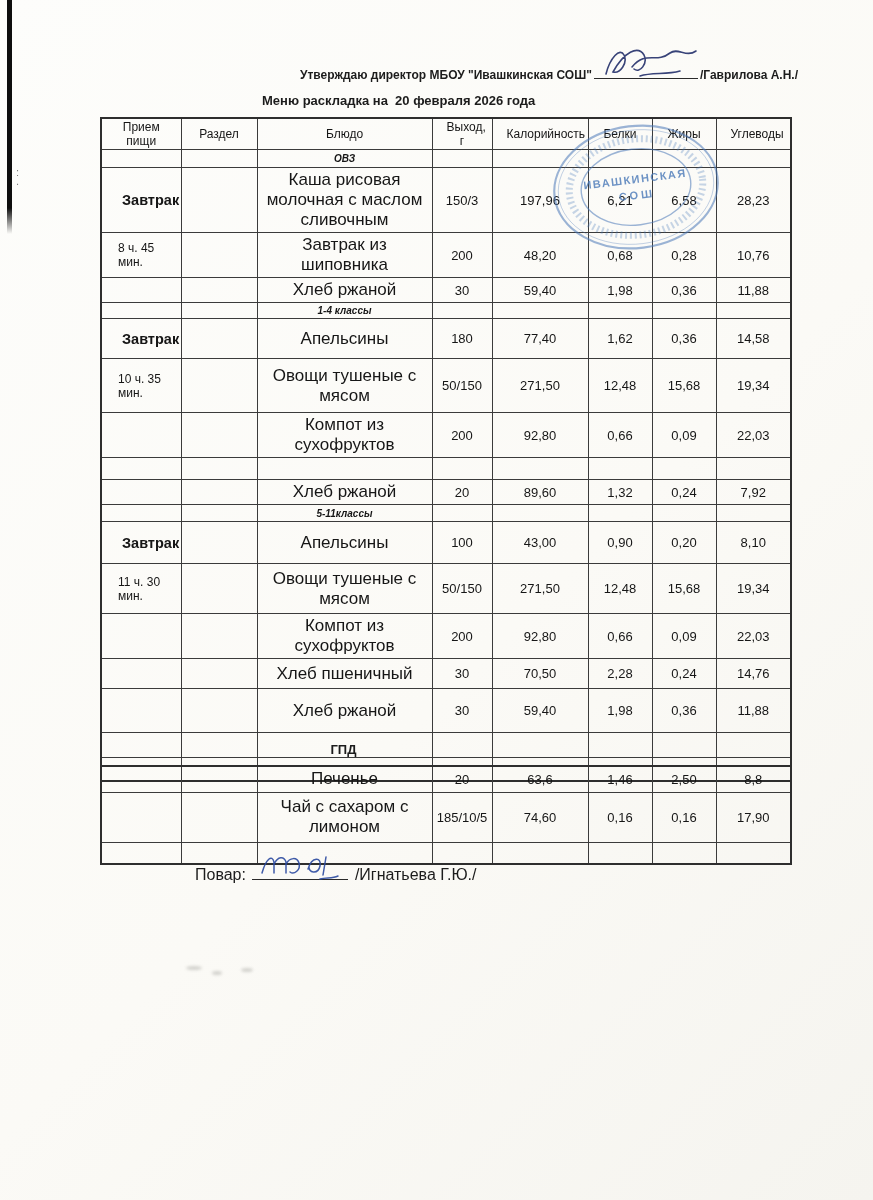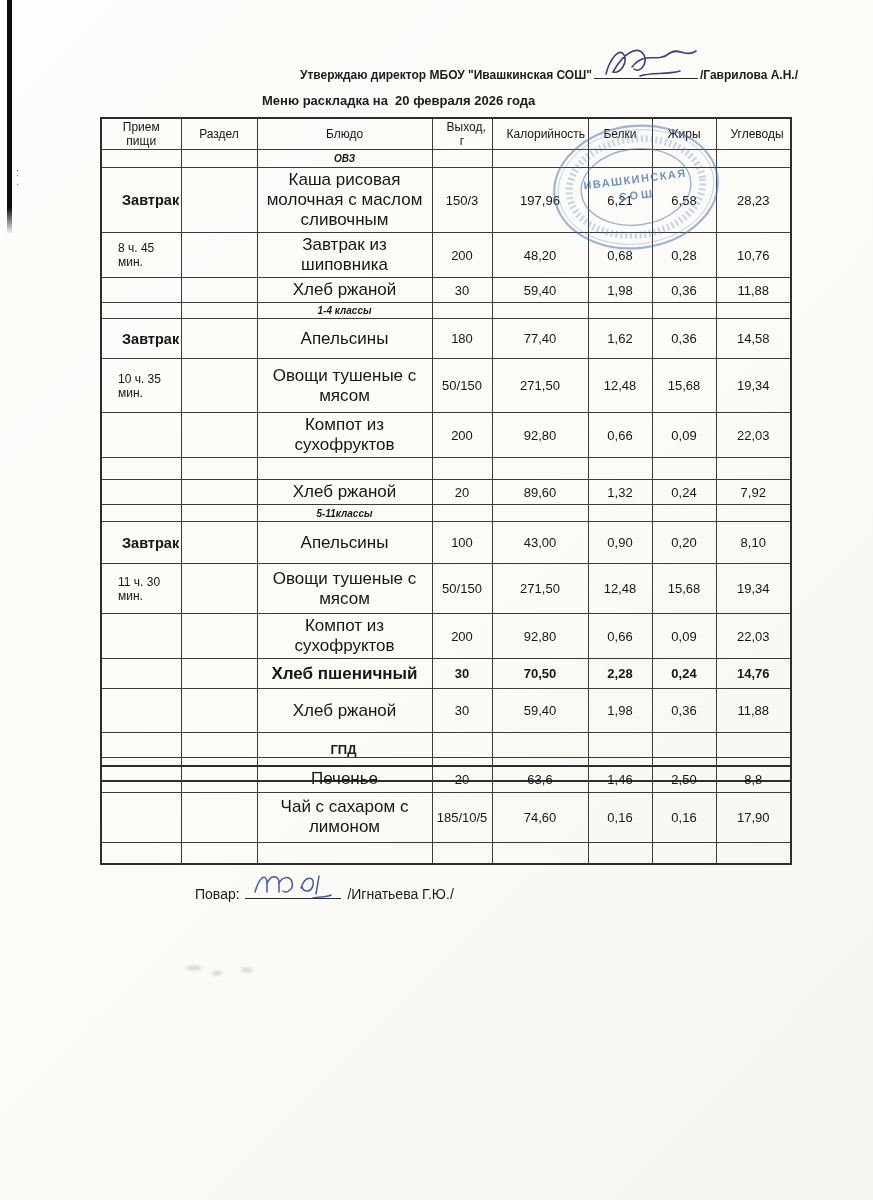--- a/index.html
+++ b/index.html
@@ -70,21 +70,21 @@
   td.meal-time  { font-size: 12px; text-align: left; padding-left: 16px; }
   td.section-label { font-weight: 700; font-size: 10px; font-style: italic; }
 
   .gpd-label {
     position: absolute; left: 256px; top: 742px; width: 175px;
     text-align: center; font-weight: 700; font-size: 13px;
   }
 
   .cook-line {
     position: absolute; left: 195px; top: 866px;
-    font-size: 14px; white-space: nowrap; margin-top: 20px;
+    font-size: 16px; white-space: nowrap;
   }
   .cook-line .sig-slot { width: 96px; }
 
   
   .stamp {
     position: absolute; left: 548px; top: 120px;
     pointer-events: none;
   }
 </style>
 </head>
@@ -267,21 +267,21 @@
         <tr style="height: 30px;">
           <td></td>
           <td></td>
           <td class="dish">Компот из сухофруктов</td>
           <td class="num">200</td>
           <td class="num">92,80</td>
           <td class="num">0,66</td>
           <td class="num">0,09</td>
           <td class="num">22,03</td>
         </tr>
-        <tr style="height: 30px; font-weight: bold;">
+        <tr style="height: 30px;">
           <td></td>
           <td></td>
           <td class="dish">Хлеб пшеничный</td>
           <td class="num">30</td>
           <td class="num">70,50</td>
           <td class="num">2,28</td>
           <td class="num">0,24</td>
           <td class="num">14,76</td>
         </tr>
         <tr style="height: 44px;">

